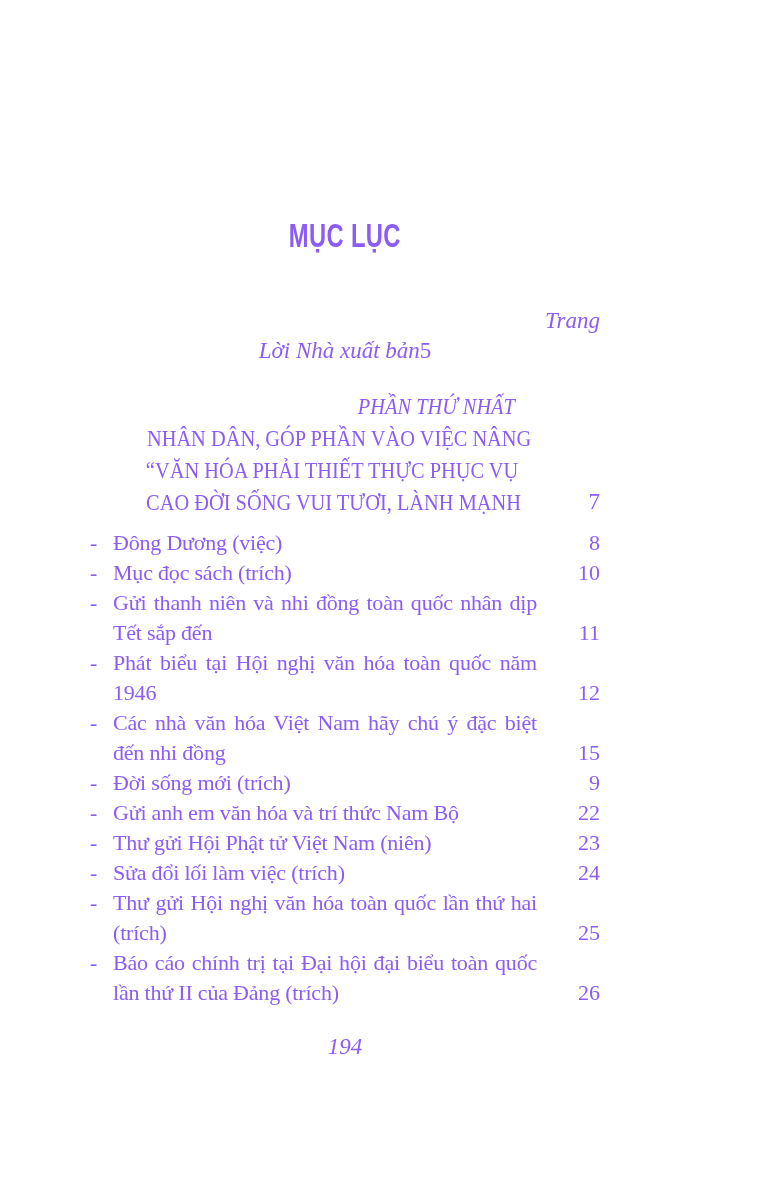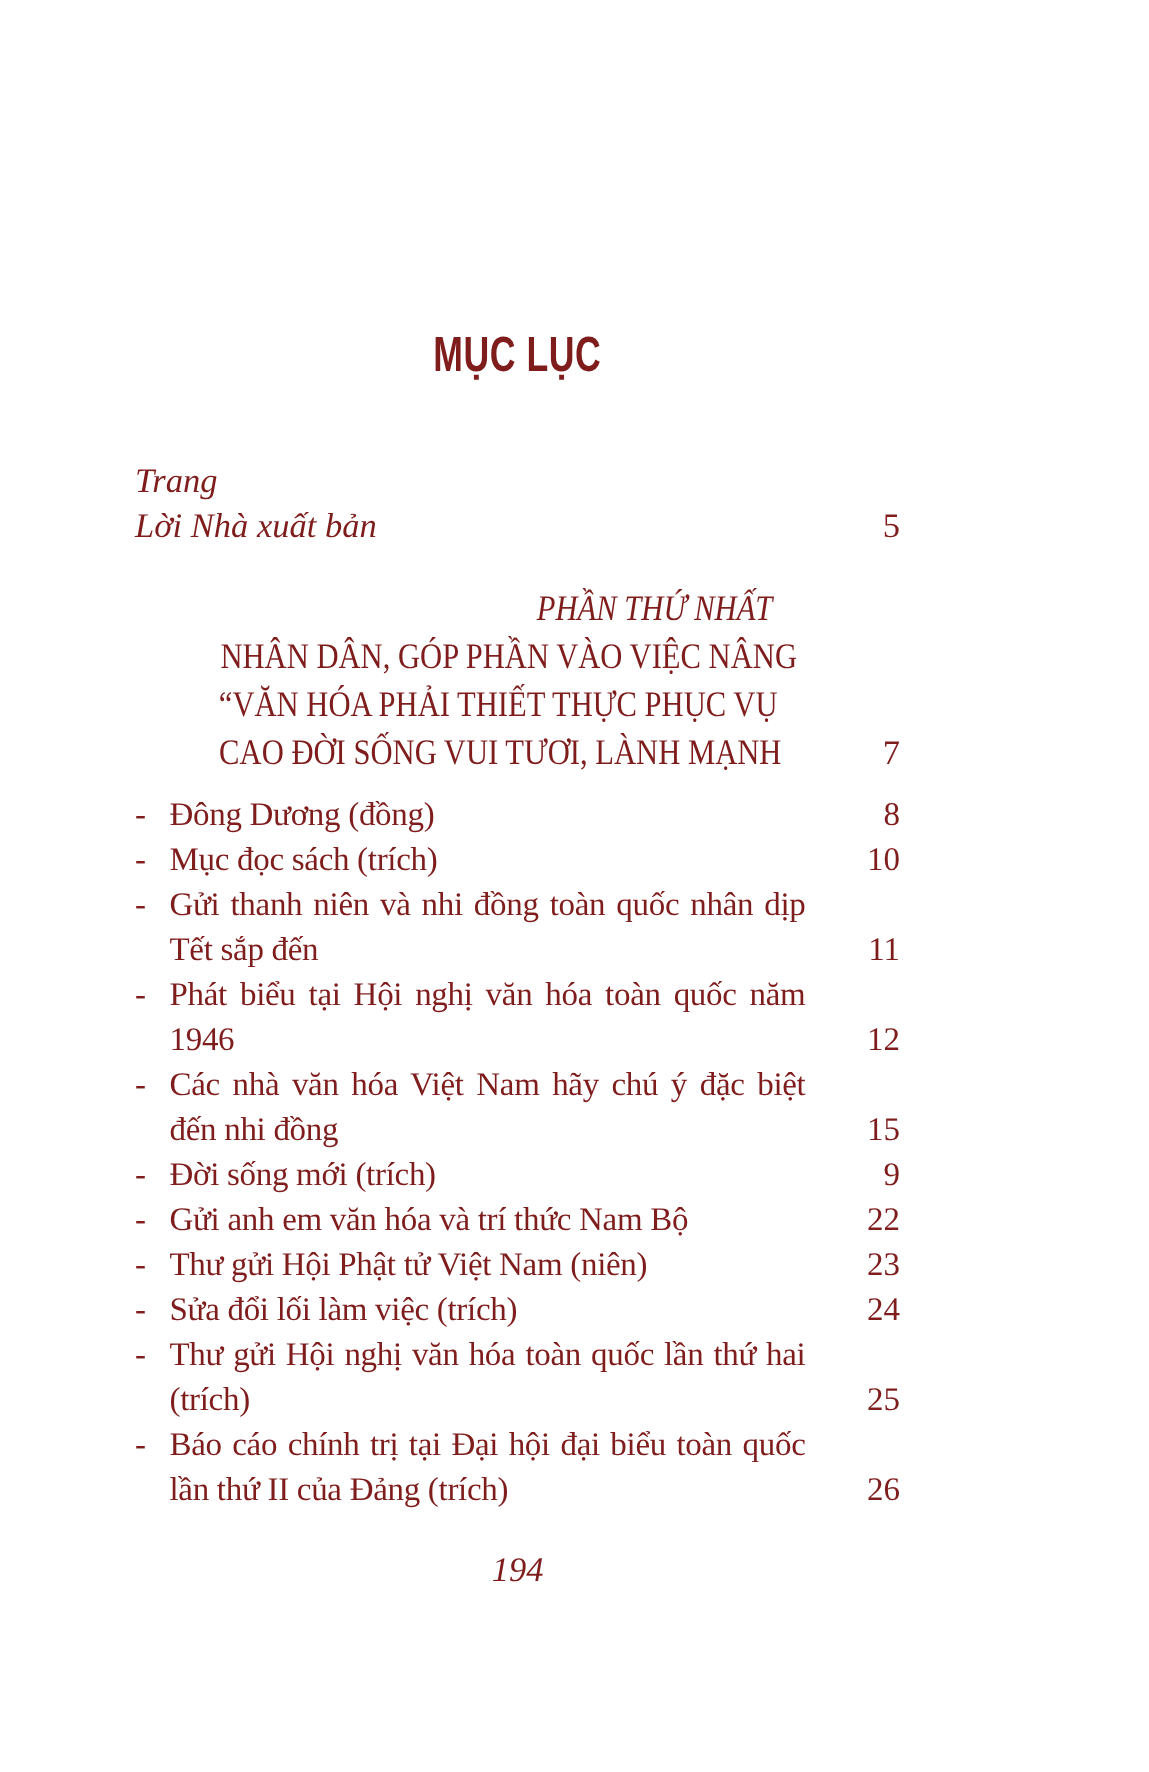--- a/index.html
+++ b/index.html
@@ -1,21 +1,21 @@
 <!DOCTYPE html>
 <html lang="vi"><head>
 <meta charset="utf-8">
 <style>
   html, body { margin: 0; padding: 0; background: #ffffff; }
   .page {
     width: 766px;
     height: 1181px;
     box-sizing: border-box;
     background: #ffffff;
-    color: #7f1d1d;
+    color: #8b5cf6;
     font-family: "Liberation Serif", "DejaVu Serif", serif;
     padding: 218px 166px 0 90px;
     overflow: hidden;
   }
 
   
   .title-row { text-align: center; height: 36px; line-height: 36px; }
   .title-inner {
     display: inline-block;
     font-family: "Liberation Sans", "DejaVu Sans", sans-serif;
@@ -23,30 +23,30 @@
     font-size: 33px;
     letter-spacing: 0.5px;
     transform: scaleX(0.72);
     transform-origin: center;
     white-space: nowrap;
   }
 
   
   .trang-row {
     margin-top: 52px;
-    text-align: left;
+    text-align: right;
     font-style: italic;
     font-size: 23px;
     line-height: 30px;
   }
 
   
   .front-row {
     display: flex;
-    justify-content: space-between;
+    justify-content: center;
     font-size: 23px;
     line-height: 30px;
   }
   .front-title { font-style: italic; }
 
   
   .section-heading {
     position: relative;
     margin-top: 24px;
     margin-left: 23px;
@@ -120,21 +120,21 @@
     <span class="scaled">CAO ĐỜI SỐNG VUI TƯƠI, LÀNH MẠNH</span>
   </div>
 
 </div>
     <span class="section-page">7</span>
   </div>
 
   <div class="toc-list" id="toc-list">
   <div class="toc-item">
     <span class="item-dash">-</span>
-    <span class="item-title">Đông Dương (đồng)</span>
+    <span class="item-title">Đông Dương (việc)</span>
     <span class="item-page">8</span>
   </div>
 
   <div class="toc-item">
     <span class="item-dash">-</span>
     <span class="item-title">Mục đọc sách (trích)</span>
     <span class="item-page">10</span>
   </div>
 
   <div class="toc-item">

